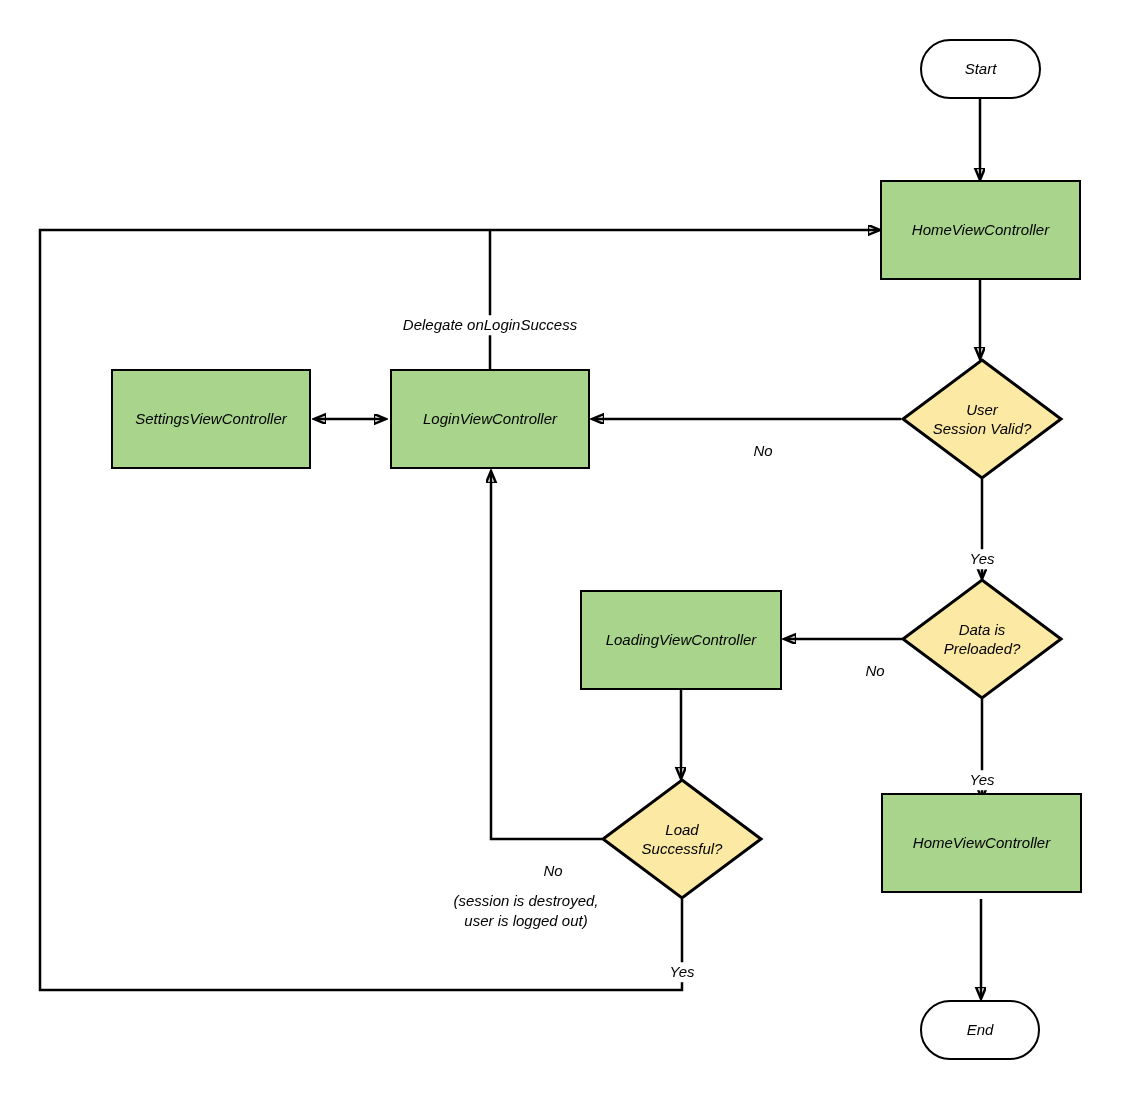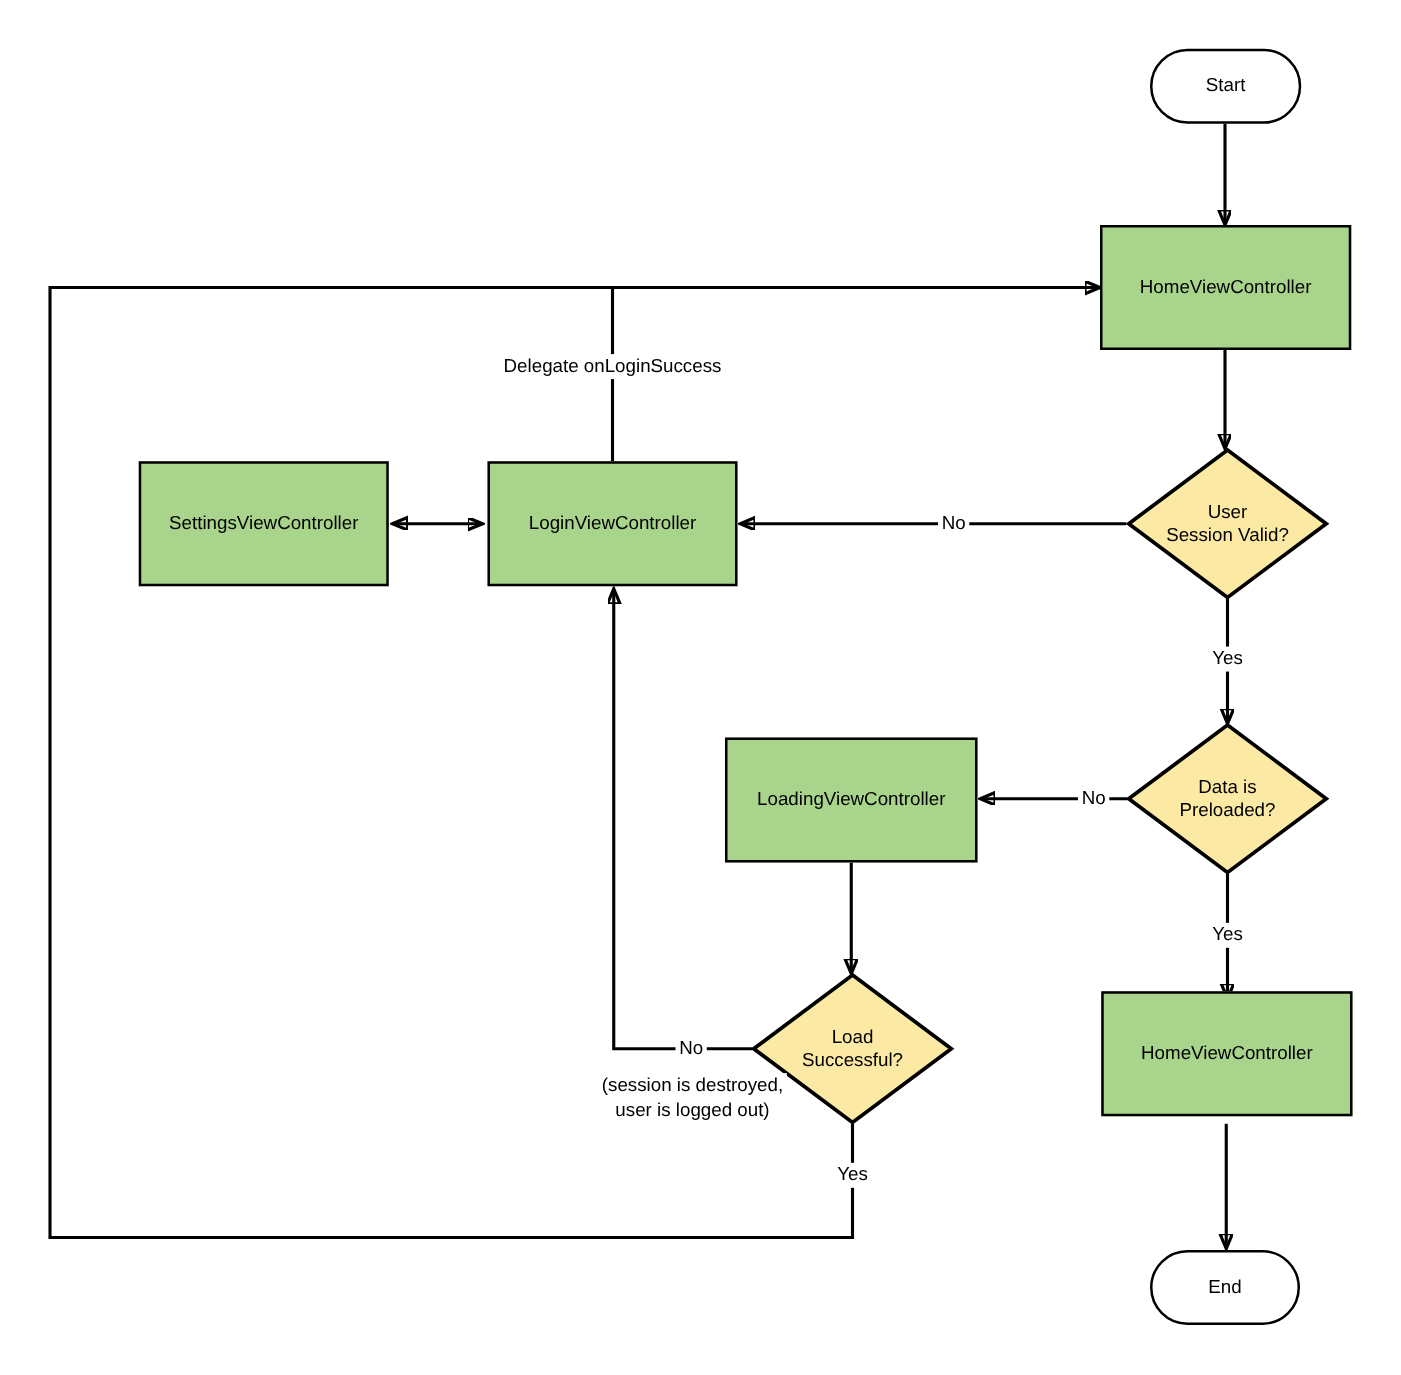--- a/index.html
+++ b/index.html
@@ -4,20 +4,21 @@
 <style>
   html, body { margin: 0; padding: 0; background: #ffffff; }
   .canvas {
     position: relative;
     width: 1121px;
     height: 1100px;
     background: var(--canvas-background, #ffffff);
     font-family: "Liberation Sans", sans-serif;
     color: #000;
     overflow: hidden;
+    font-style: italic;
   }
   svg.edges {
     position: absolute;
     left: 0; top: 0;
     width: 1121px; height: 1100px;
   }
   svg.edges path {
     fill: none;
     stroke: var(--stroke, #000);
     stroke-width: 2.5;
@@ -66,20 +67,21 @@
   }
   .edge-label {
     position: absolute;
     transform: translate(-50%, -50%);
     background: #ffffff;
     padding: 0 3px;
     font-size: 15px;
     line-height: 1.3;
     white-space: pre-line;
     text-align: center;
+    margin-top: 32px;
   }
 </style>
 </head>
 <body>
 
 <div class="canvas">
 
   <svg class="edges" xmlns="http://www.w3.org/2000/svg">
     <defs>
       <marker id="arrow" markerUnits="userSpaceOnUse" markerWidth="14" markerHeight="12" refX="10" refY="5" orient="auto-start-reverse">
@@ -145,16 +147,16 @@
 Successful?</span>
   </div>
 
   <span class="edge-label" style="left:490px; top:293px;">Delegate onLoginSuccess</span>
   <span class="edge-label" style="left:763px; top:419px;">No</span>
   <span class="edge-label" style="left:982px; top:527px;">Yes</span>
   <span class="edge-label" style="left:875px; top:639px;">No</span>
   <span class="edge-label" style="left:982px; top:748px;">Yes</span>
   <span class="edge-label" style="left:553px; top:839px;">No</span>
   <span class="edge-label" style="left:682px; top:940px;">Yes</span>
-  <span class="edge-label" style="left:554px; top:878px;">(session is destroyed,
+  <span class="edge-label" style="left:526px; top:878px;">(session is destroyed,
 user is logged out)</span>
 
 </div>
 
 </body></html>

